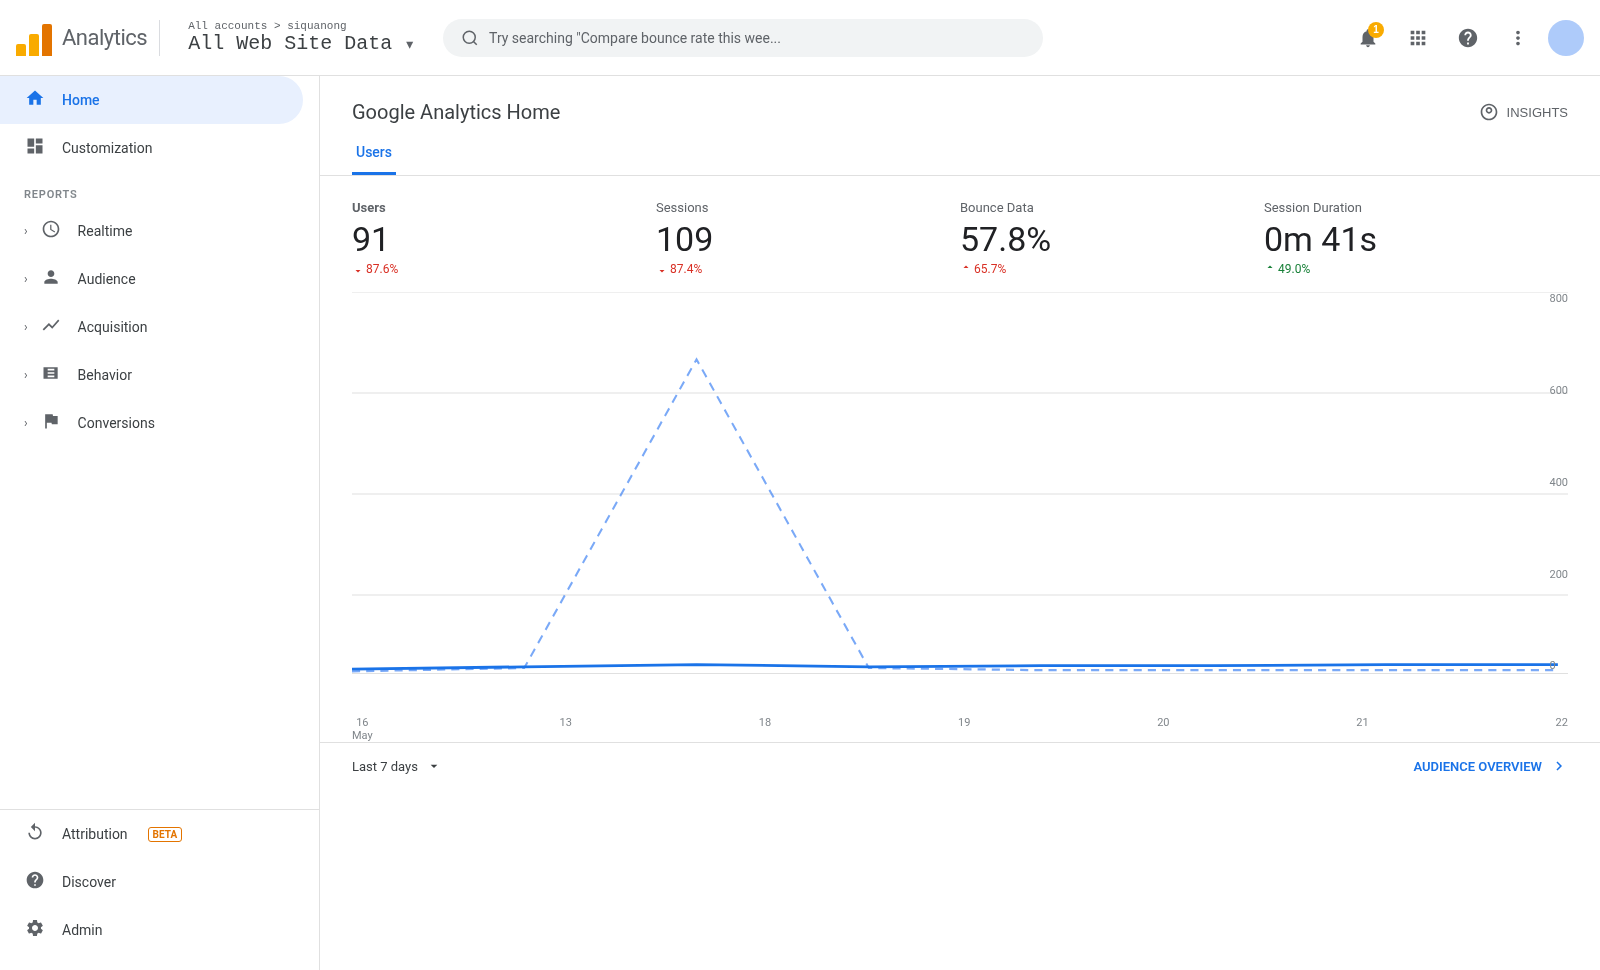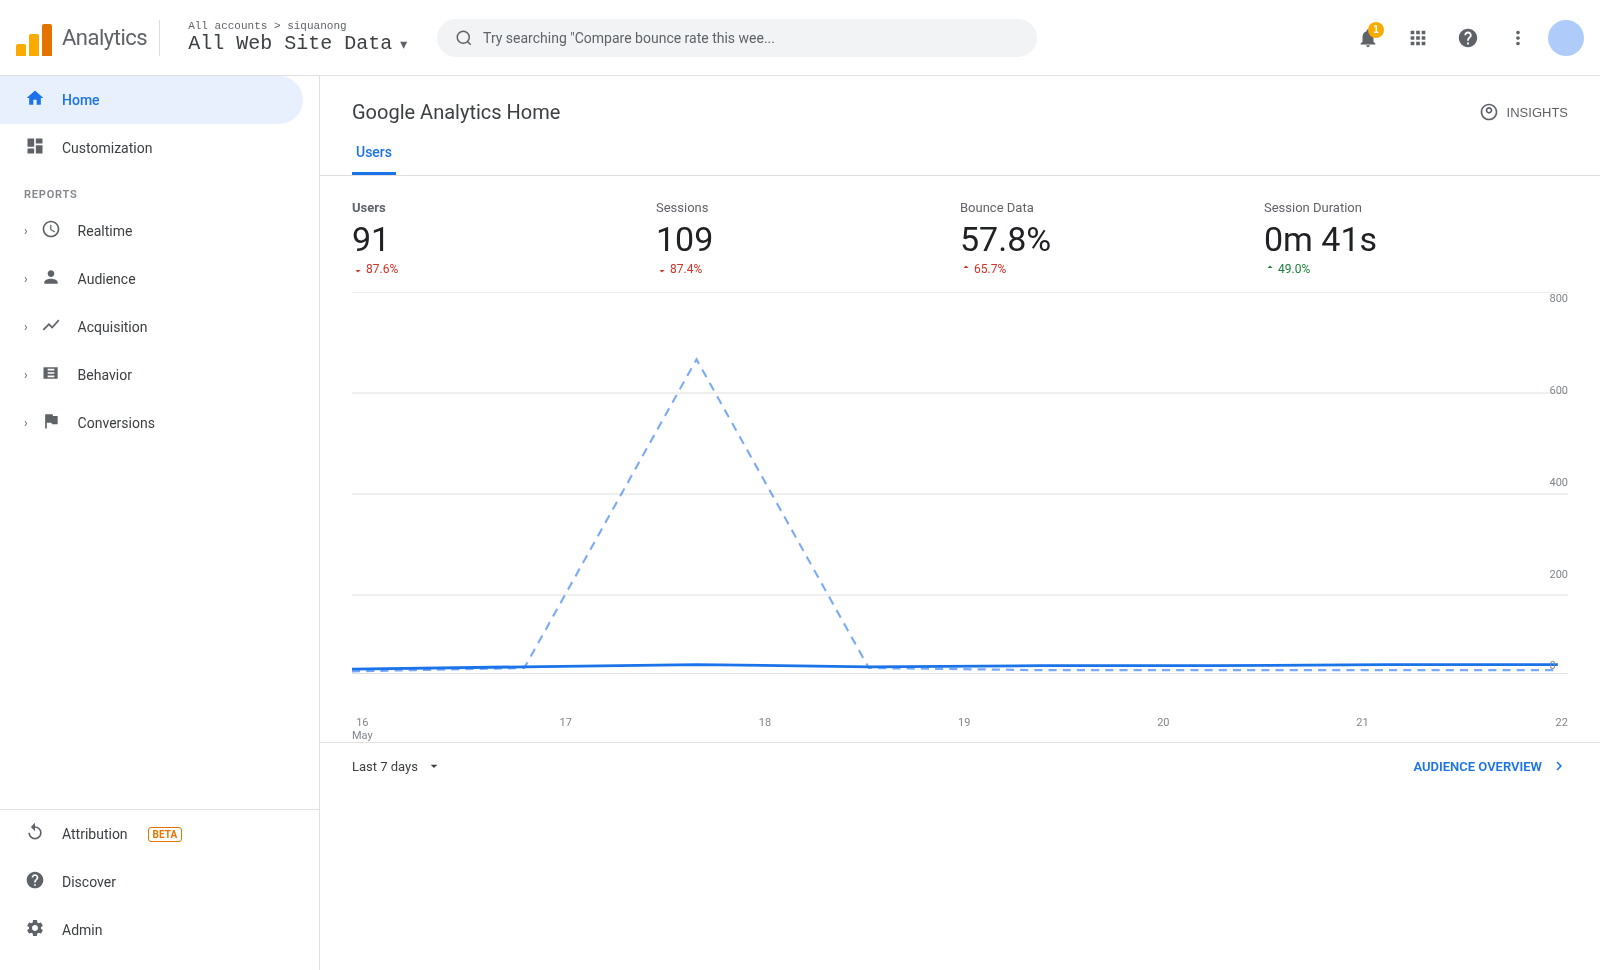--- a/index.html
+++ b/index.html
@@ -25,21 +25,21 @@
     .header-app-name {
       font-size: 22px; color: #5f6368; font-weight: 400; letter-spacing: -0.5px;
     }
     .header-account {
       display: flex; flex-direction: column; margin-left: 16px; font-family: Liberation Mono, monospace;
     }
     .header-account-breadcrumb {
       font-size: 11px; color: #5f6368;
     }
     .header-account-name {
-      font-size: 20px; font-weight: 400; color: #3c4043; display: flex; align-items: center; gap: 6px; cursor: pointer;
+      font-size: 20px; font-weight: 400; color: #3c4043; display: flex; align-items: center; gap: 12px; cursor: pointer;
     }
     .dropdown-arrow {
       font-size: 18px; color: #5f6368;
     }
     .header-search {
       flex: 1; margin: 0 16px;
     }
     .search-box {
       display: flex; align-items: center; background: #f1f3f4; border-radius: 24px;
       padding: 10px 18px; gap: 10px; width: 100%; max-width: 600px;
@@ -383,21 +383,21 @@
           <span>0</span>
         </div>
       </div>
 
       <div class="chart-x-labels">
         <div class="chart-x-label-item">
           <span>16</span>
           <span>May</span>
         </div>
         <div class="chart-x-label-item">
-          <span>17</span>
+          <span>13</span>
         </div>
         <div class="chart-x-label-item">
           <span>18</span>
         </div>
         <div class="chart-x-label-item">
           <span>19</span>
         </div>
         <div class="chart-x-label-item">
           <span>20</span>
         </div>

